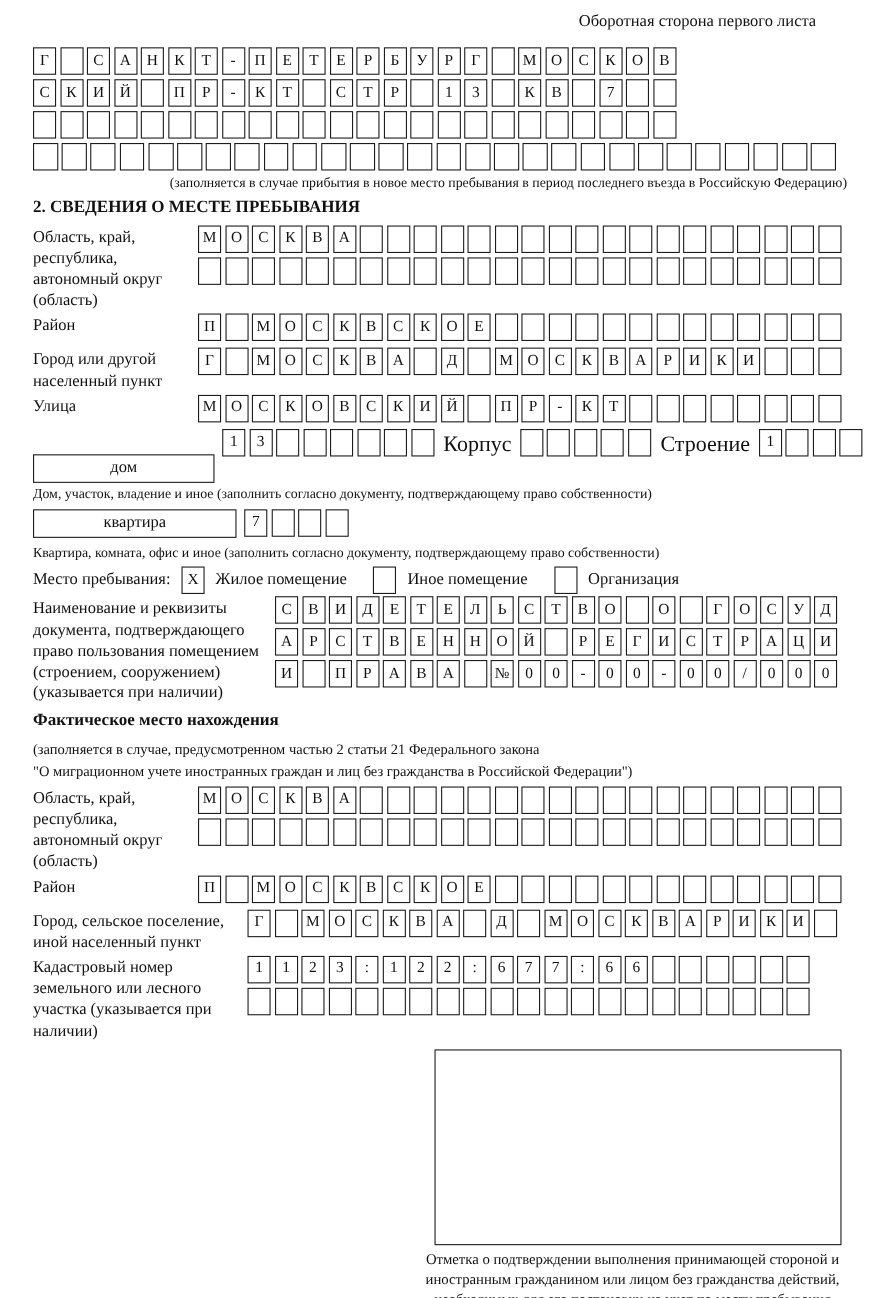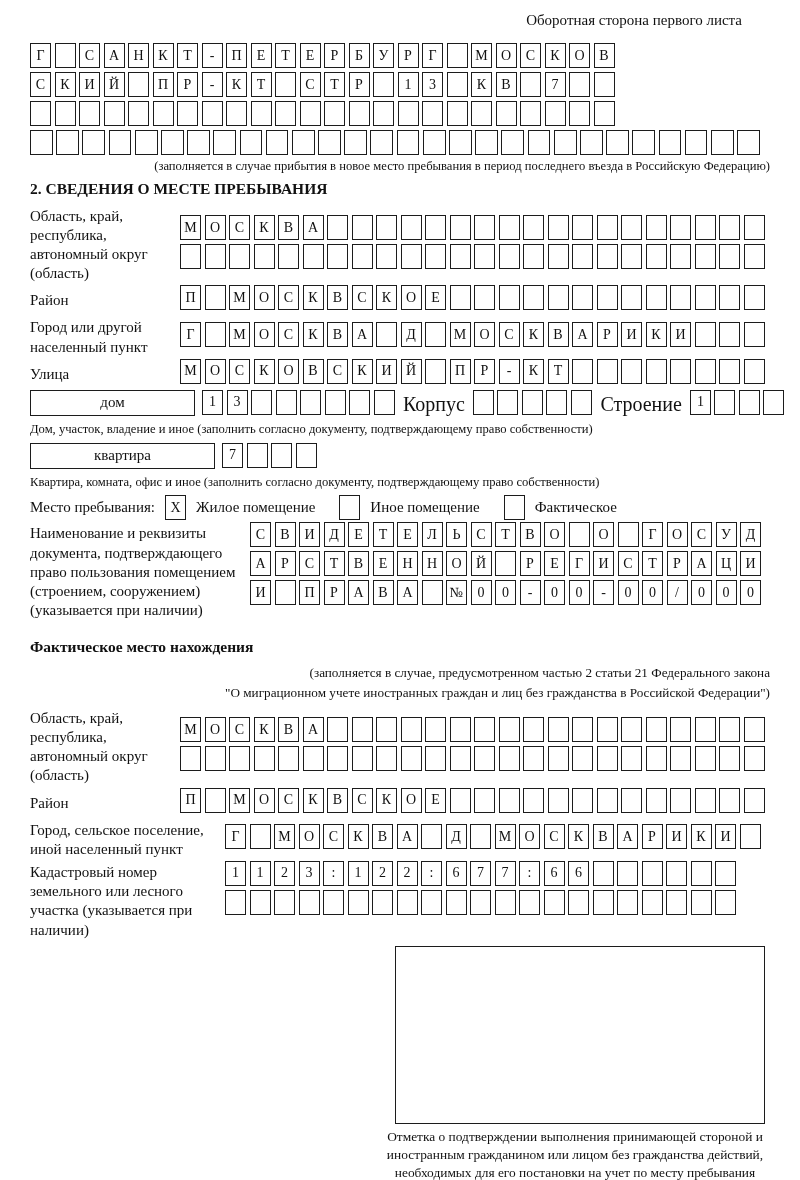--- a/index.html
+++ b/index.html
@@ -37,44 +37,44 @@
   .caption.center { text-align: right; }
 
   .sec-title { text-align: left; font-weight: bold; font-size: 15.5px; margin: 4px 0 7px 0; }
 
   .house-row, .apt-row { display: flex; align-items: flex-start; margin-bottom: 3px; }
   .typed-box {
     flex: none; border: 1.6px solid #1c1c1c; height: 26px;
     display: flex; align-items: center; justify-content: center;
     font-size: 15px; margin-right: 7px;
   }
-  .typed-box.house { width: 165px; }
+  .typed-box.house { width: 165px; margin-top: 23px; }
   .typed-box.apt { width: 185px; }
   .inline-label { font-size: 20px; padding: 3px 8px 0 5px; flex: none; }
 
   .check-line { display: flex; align-items: center; margin: 4px 0 2px 0; font-size: 15px; }
   .checkbox {
     flex: none; width: 21px; height: 25px; border: 1.6px solid #1c1c1c;
     display: flex; align-items: center; justify-content: center;
     font-size: 14px; margin: 0 10px 0 10px;
   }
   .check-label { margin-right: 14px; }
 
-  .sub-center { text-align: right; font-size: 13.2px; line-height: 1.5; margin-bottom: 4px; }
+  .sub-center { text-align: left; font-size: 13.2px; line-height: 1.5; margin-bottom: 4px; }
 
   .stamp-box {
     margin-left: 365px; width: 370px; height: 178px;
     border: 1.6px solid #1c1c1c; margin-top: 6px;
   }
   .stamp-caption {
     margin-left: 320px; width: 450px; text-align: center;
     font-size: 13.4px; line-height: 1.35; margin-top: 4px;
   }
-  .mb2 { margin-bottom: 2px; align-items: center; }
-  .mb6 { margin-bottom: 18px; }
+  .mb2 { margin-bottom: 2px; }
+  .mb6 { margin-bottom: 6px; }
 </style>
 </head>
 <body>
 
 <div class="page">
 
   <div class="top-right">Оборотная сторона первого листа</div>
 
   <div class="frow">
     <div class="rows">
@@ -381,21 +381,21 @@
   </div>
   <div class="caption">Квартира, комната, офис и иное (заполнить согласно документу, подтверждающему право собственности)</div>
 
   <div class="check-line">
     <span>Место пребывания:</span>
     <span class="checkbox">X</span>
     <span class="check-label">Жилое помещение</span>
     <span class="checkbox"></span>
     <span class="check-label">Иное помещение</span>
     <span class="checkbox"></span>
-    <span class="check-label">Фактическое</span>
+    <span class="check-label">Организация</span>
   </div>
 
   <div class="frow mb6">
     <div class="flabel w220">Наименование и реквизиты документа, подтверждающего право пользования помещением (строением, сооружением) (указывается при наличии)</div>
     <div class="rows">
       <div class="cellrow">
           <div class="cell">С</div>
           <div class="cell">В</div>
           <div class="cell">И</div>
           <div class="cell">Д</div>

